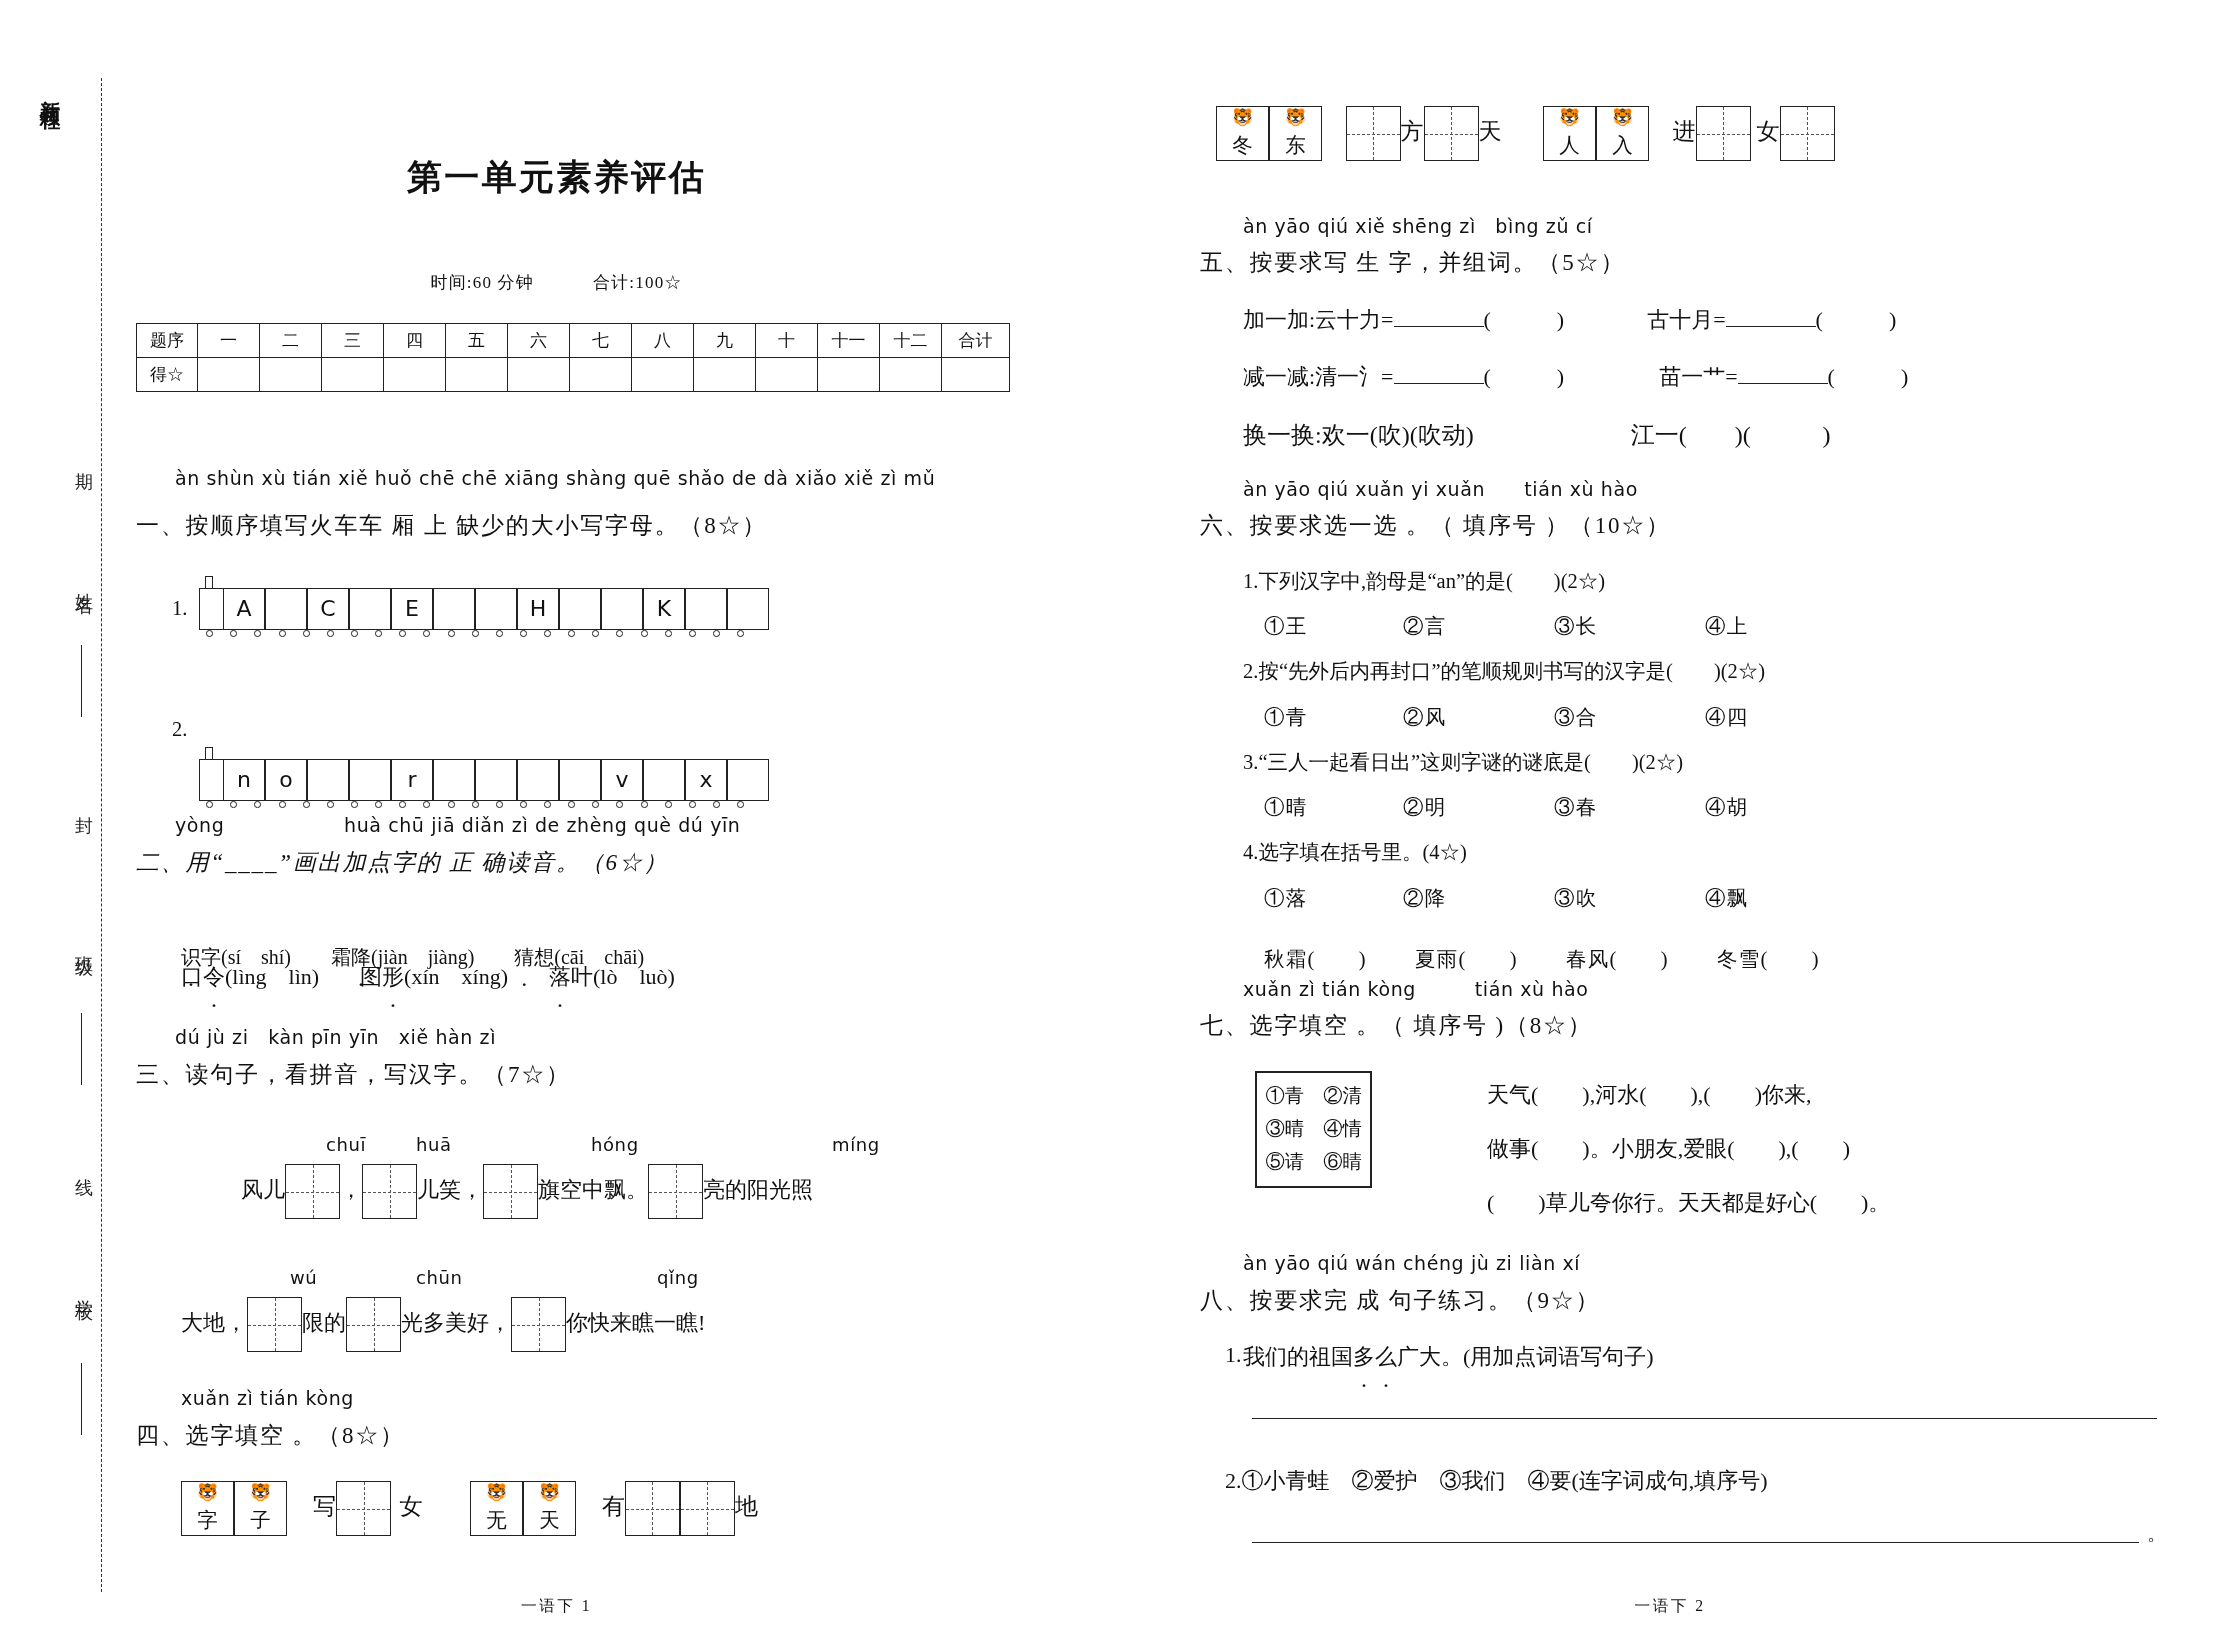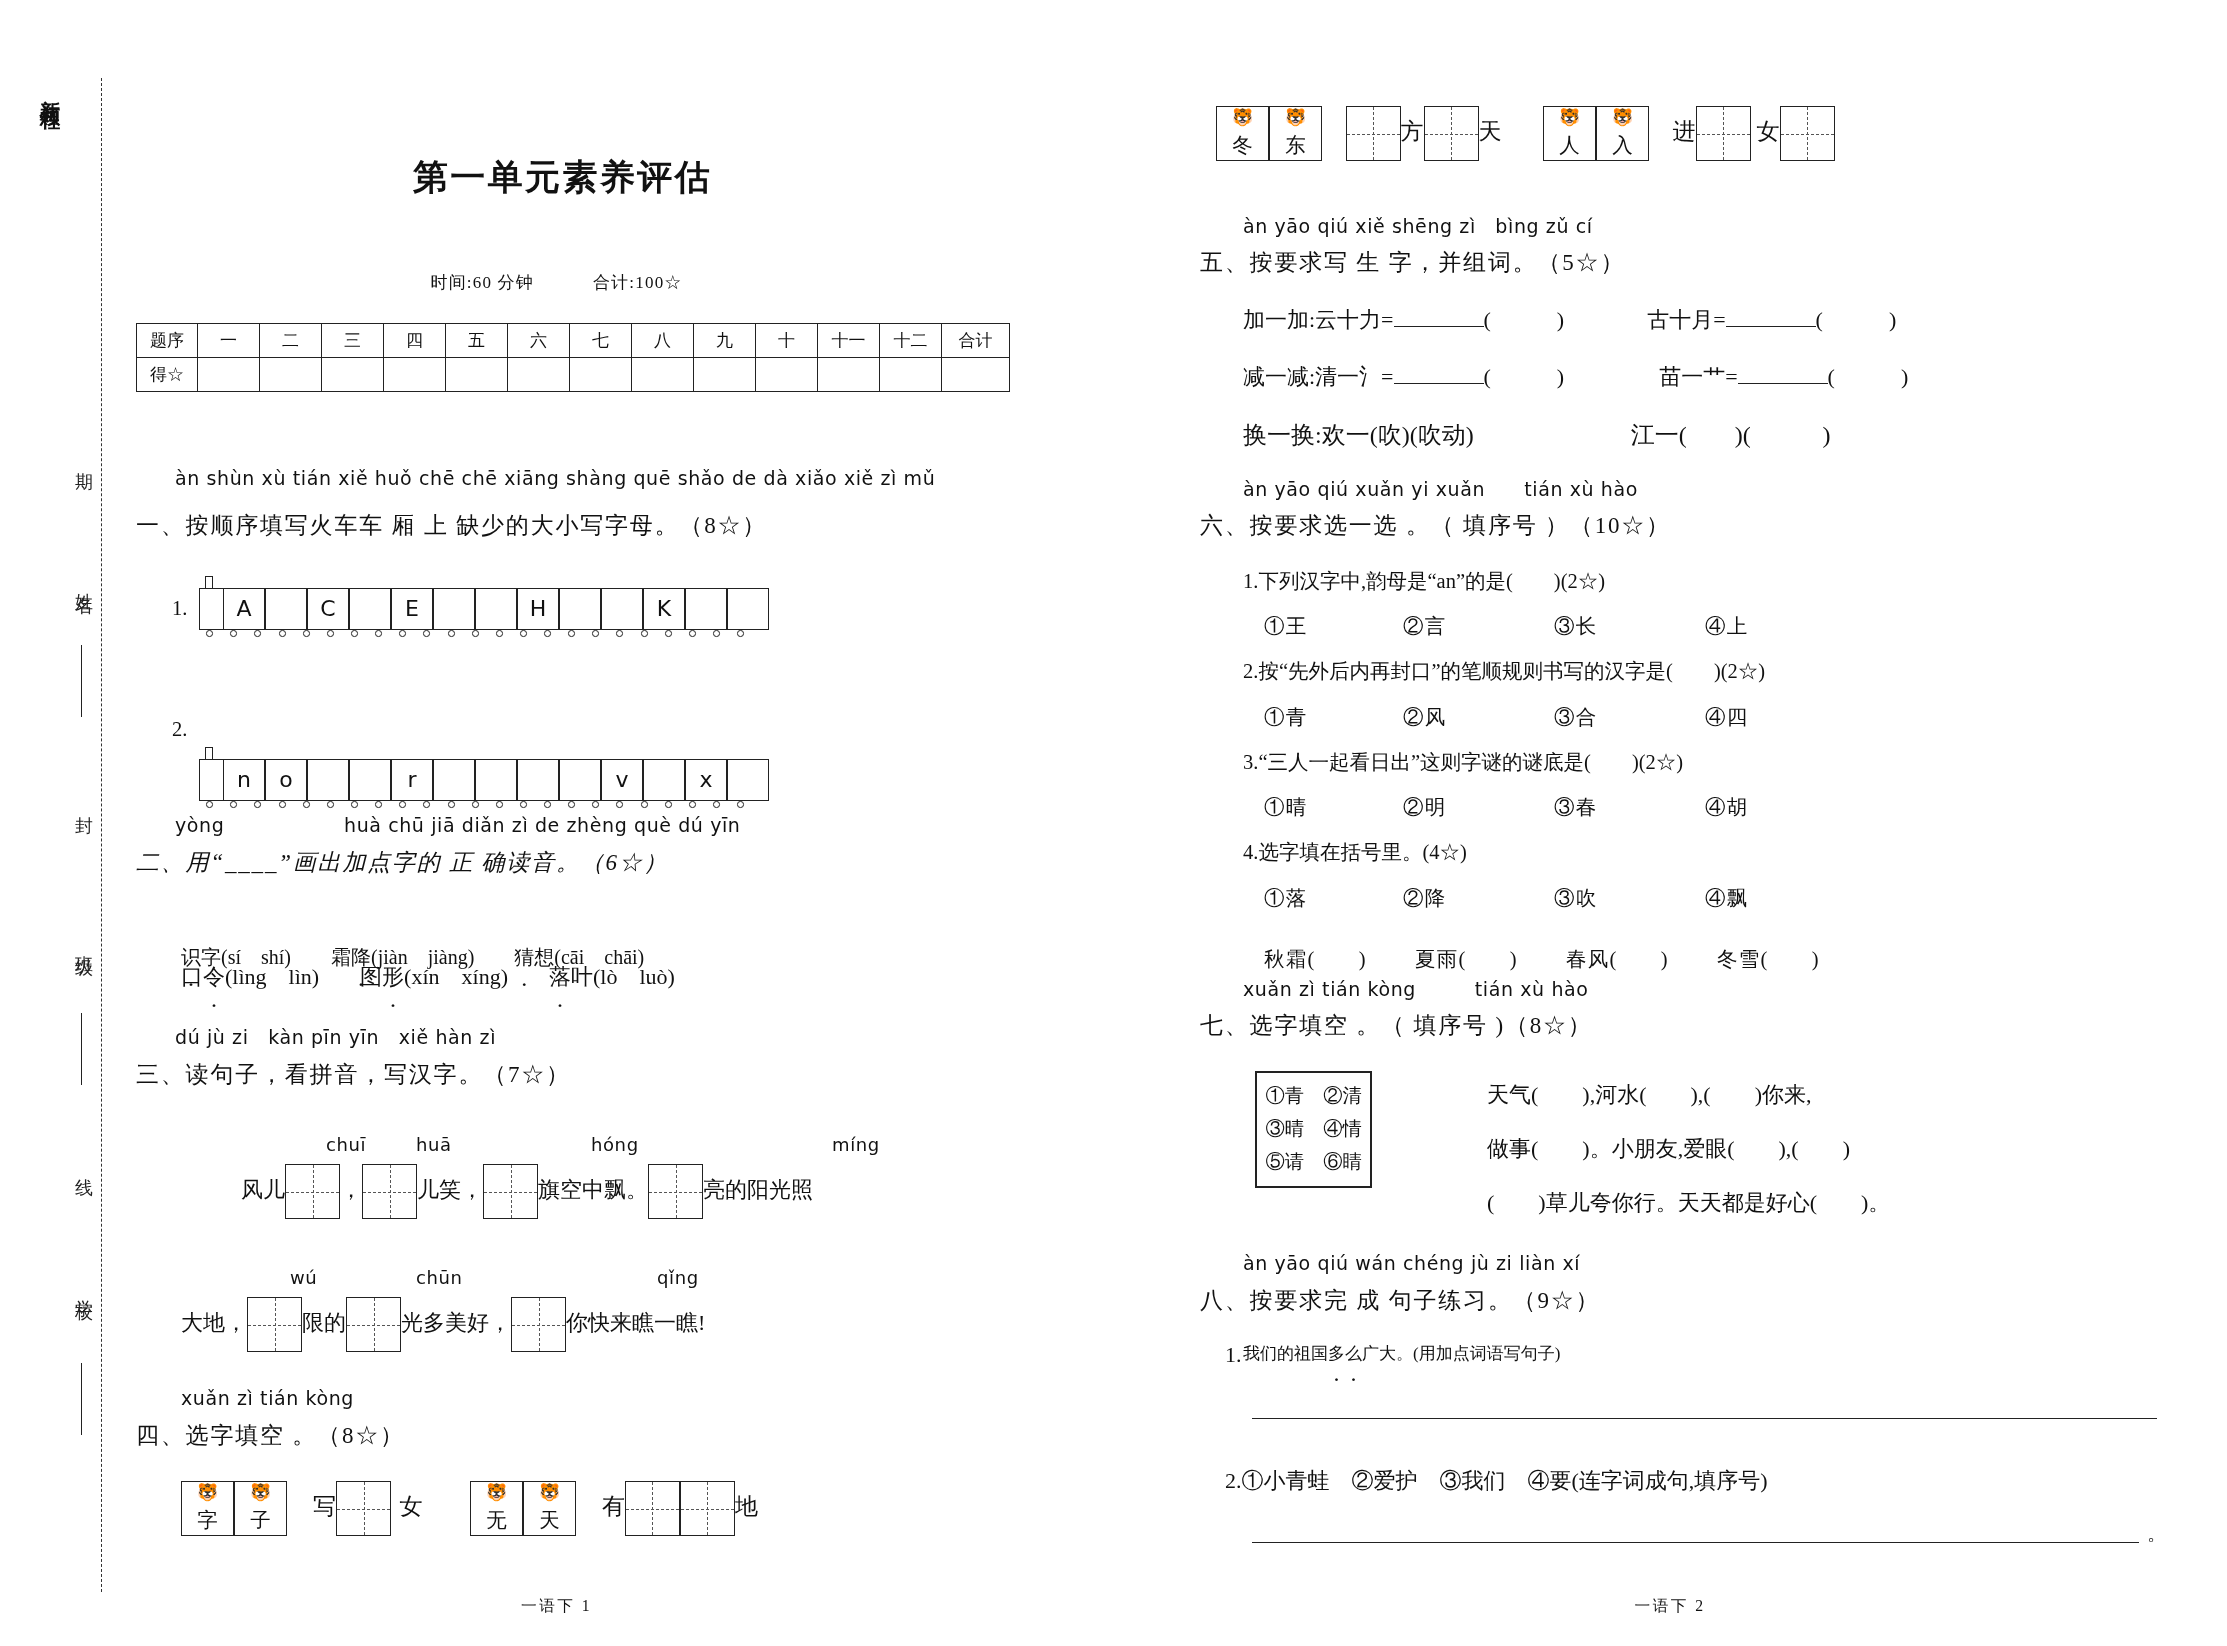--- a/index.html
+++ b/index.html
@@ -7,21 +7,21 @@
   .page{position:relative;width:2227px;height:1647px;background:#fff;overflow:hidden;}
   .col{position:absolute;top:0;height:1647px;}
   .left{left:0;width:1113px;}
   .right{left:1113px;width:1114px;}
 
   
   .binding{position:absolute;left:101px;top:78px;width:0;height:1514px;border-left:1.8px dashed #333;}
   .sideinfo{position:absolute;left:36px;writing-mode:vertical-rl;text-orientation:upright;font-size:20.5px;letter-spacing:6px;}
   .sidelabel{position:absolute;left:72px;writing-mode:vertical-rl;text-orientation:upright;font-size:18px;letter-spacing:3.6px;color:#222;}
 
-  .title{position:absolute;left:0;width:1113px;text-align:center;top:154px;font-size:35px;font-weight:bold;letter-spacing:2.4px;padding-left:6px;}
+  .title{position:absolute;left:0;width:1113px;text-align:center;top:154px;font-size:35px;font-weight:bold;letter-spacing:2.4px;}
   .subinfo{position:absolute;left:0;width:1113px;text-align:center;top:271px;font-size:17px;letter-spacing:1.2px;}
 
   table.score{position:absolute;left:136px;top:323px;border-collapse:collapse;}
   table.score td{border:1.2px solid #222;height:31px;text-align:center;font-size:17px;}
   table.score td.hd{width:58px;}
   table.score td.cell{width:59px;}
   table.score td.tot{width:65px;}
 
   .pinyin{font-size:19px;letter-spacing:0.6px;font-family:"DejaVu Sans",sans-serif;}
   .qline{font-size:23px;letter-spacing:1.8px;}
@@ -304,21 +304,21 @@
       <div>⑤请　⑥睛</div>
     </div>
 
     <div class="abs" style="left:374px;top:1080px;font-size:22px;">天气(　　),河水(　　),(　　)你来,</div>
     <div class="abs" style="left:374px;top:1134px;font-size:22px;">做事(　　)。小朋友,爱眼(　　),(　　)</div>
     <div class="abs" style="left:374px;top:1188px;font-size:22px;">(　　)草儿夸你行。天天都是好心(　　)。</div>
 
     <div class="abs pinyin" style="left:130px;top:1252px;">àn yāo qiú wán chéng jù zi liàn xí</div>
     <div class="abs qline" style="left:87px;top:1285px;">八、按要求完 成 句子练习。（9☆）</div>
 
-    <div class="abs" style="left:130px;top:1342px;font-size:17px;">
+    <div class="abs" style="left:130px;top:1342px;font-size:22px;">
       我们的祖国<span class="dot">多</span><span class="dot">么</span>广大。(用加点词语写句子)
     </div>
     <div class="abs" style="left:112px;top:1342px;font-size:22px;">1.</div>
     <div class="abs longline" style="left:139px;top:1417px;width:905px;"></div>
 
     <div class="abs" style="left:112px;top:1466px;font-size:22px;">2.①小青蛙　②爱护　③我们　④要(连字词成句,填序号)</div>
     <div class="abs longline" style="left:139px;top:1541px;width:887px;"></div>
     <div class="abs" style="left:1034px;top:1520px;font-size:19.3px;">。</div>
 
     <div class="abs footer" style="left:0;width:1114px;bottom:30px;">一语下  2</div>

